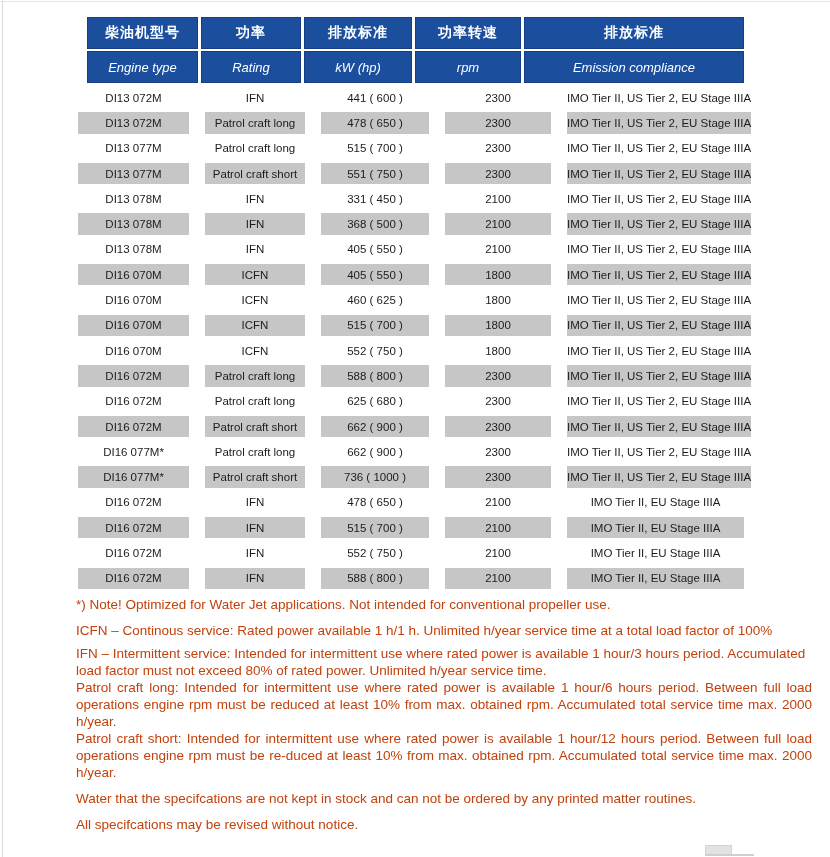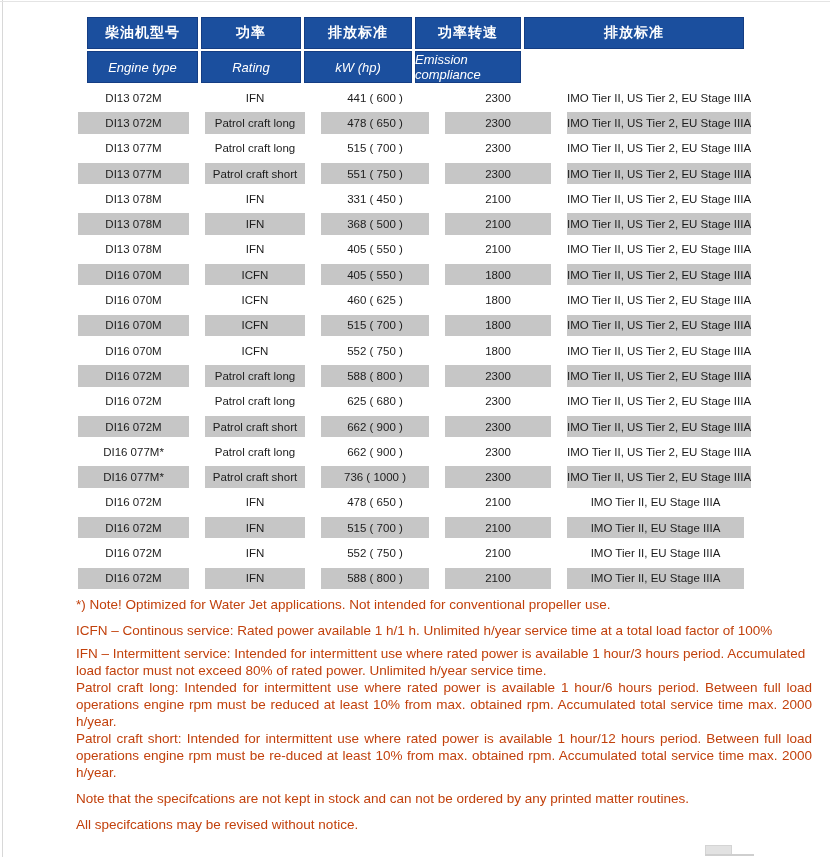--- a/index.html
+++ b/index.html
@@ -75,20 +75,21 @@
         <div class="hcell">柴油机型号</div>
         <div class="hcell">功率</div>
         <div class="hcell">排放标准</div>
         <div class="hcell">功率转速</div>
         <div class="hcell">排放标准</div>
       </div>
       <div class="hrow en">
         <div class="hcell">Engine type</div>
         <div class="hcell">Rating</div>
         <div class="hcell">kW (hp)</div>
+        <div class="hcell">rpm</div>
         <div class="hcell">Emission compliance</div>
       </div>
     </div>
   <div>
       <div class="trow">
         <div class="tcell">DI13 072M</div>
         <div class="tcell">IFN</div>
         <div class="tcell">441 ( 600 )</div>
         <div class="tcell">2300</div>
         <div class="tcell">IMO Tier II, US Tier 2, EU Stage IIIA</div>
@@ -228,18 +229,18 @@
       </div>
     </div>
 </div>
 
 <div class="notes">
   <p class="note-waterjet">*) Note! Optimized for Water Jet applications. Not intended for conventional propeller use.</p>
   <p class="note-icfn">ICFN – Continous service: Rated power available 1 h/1 h. Unlimited h/year service time at a total load factor of 100%</p>
   <p class="note-ifn">IFN – Intermittent service: Intended for intermittent use where rated power is available 1 hour/3 hours period. Accumulated load factor must not exceed 80% of rated power. Unlimited h/year service time.</p>
   <p class="note-pcl">Patrol craft long: Intended for intermittent use where rated power is available 1 hour/6 hours period. Between full load operations engine rpm must be reduced at least 10% from max. obtained rpm. Accumulated total service time max. 2000 h/year.</p>
   <p class="note-pcs">Patrol craft short: Intended for intermittent use where rated power is available 1 hour/12 hours period. Between full load operations engine rpm must be re-duced at least 10% from max. obtained rpm. Accumulated total service time max. 2000 h/year.</p>
-  <p class="note-stock">Note that the specifcations are not kept in stock and can not be ordered by any printed matter routines.</p>
+  <p class="note-stock">Water that the specifcations are not kept in stock and can not be ordered by any printed matter routines.</p>
   <p class="note-revision">All specifcations may be revised without notice.</p>
 </div>
 
 <div class="artifact-box"></div>
 <div class="artifact-line"></div>
 
 </body></html>

